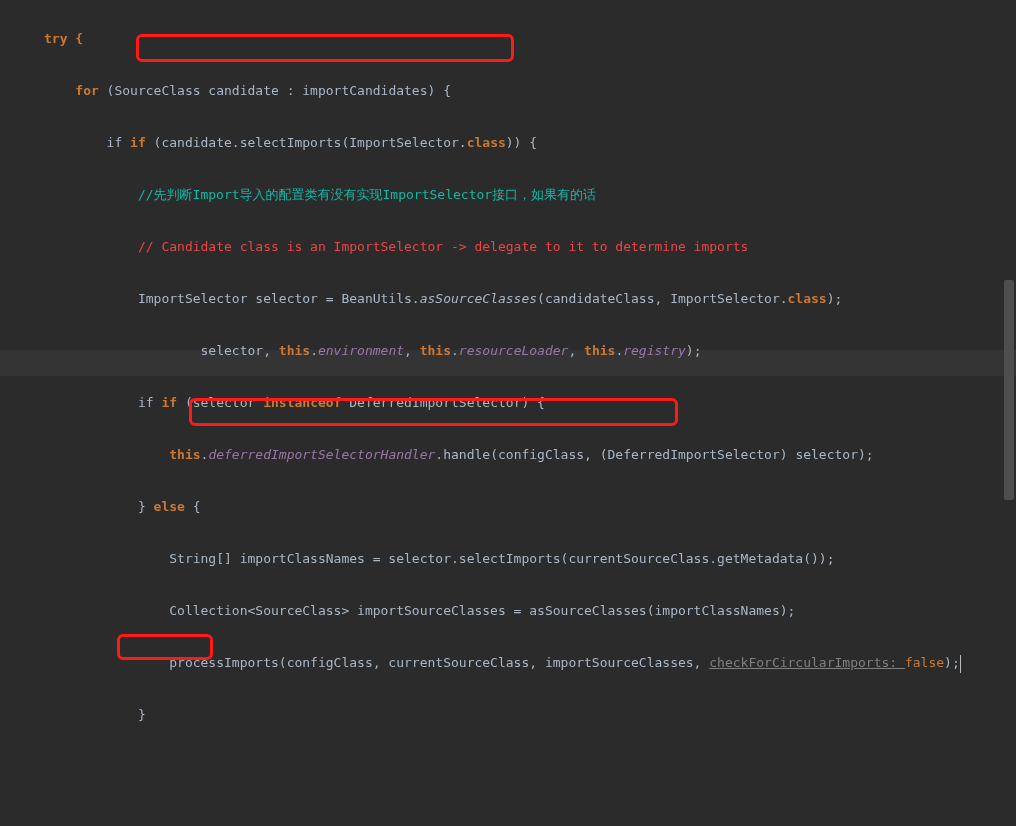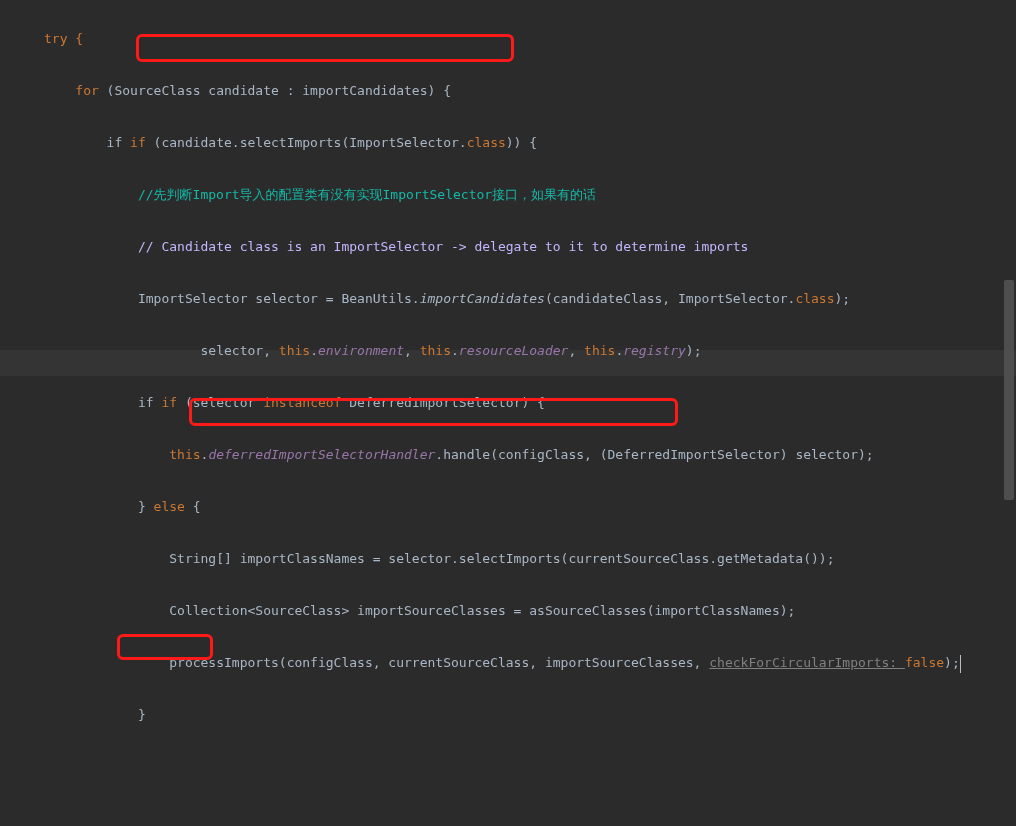--- a/index.html
+++ b/index.html
@@ -13,22 +13,22 @@
     width: 1016px;
     height: 826px;
     position: relative;
   }
   .code-area {
     padding: 0 0 0 44px;
     white-space: pre;
     position: relative;
   }
   .line { height: 26px; display: block; }
-  .k-keyword { color: #cc7832; }
-  .k-comment { color: #c4b5fd; }
+  .k-keyword { color: #cc7832; font-weight: bold; }
+  .k-comment { color: #ef4444; }
   .k-comment-cn { color: #14b8a6; }
   .k-field { color: #9876aa; font-style: italic; }
   .k-static-italic { color: #a9b7c6; font-style: italic; }
   .k-param { color: #808080; text-decoration: underline; }
   .k-false { color: #cc7832; }
   .box1 {
     position: absolute;
     border: 3px solid #ff1a1a;
     border-radius: 6px;
     pointer-events: none;
@@ -62,21 +62,21 @@
 <body>
 
 <div class="highlight-stripe" style="top: 350px;"></div>
 
 <div class="code-area">
 <span class="line"><span class="k-keyword">try {</span></span>
 <span class="line"><span>    </span><span class="k-keyword">for</span><span> (SourceClass candidate : importCandidates) {</span></span>
 <span class="line"><span>        if </span><span class="k-keyword">if </span><span>(candidate.selectImports(ImportSelector.</span><span class="k-keyword">class</span><span>))</span><span> {</span></span>
 <span class="line"><span class="k-comment-cn">            //先判断Import导入的配置类有没有实现ImportSelector接口，如果有的话</span></span>
 <span class="line"><span class="k-comment">            // Candidate class is an ImportSelector -&gt; delegate to it to determine imports</span></span>
-<span class="line"><span>            ImportSelector selector = BeanUtils.</span><span class="k-static-italic">importCandidates</span><span>(candidateClass, ImportSelector.</span><span class="k-keyword">class</span><span>);</span></span>
+<span class="line"><span>            ImportSelector selector = BeanUtils.</span><span class="k-static-italic">asSourceClasses</span><span>(candidateClass, ImportSelector.</span><span class="k-keyword">class</span><span>);</span></span>
 <span class="line"><span>                    selector, </span><span class="k-keyword">this</span><span>.</span><span class="k-field">environment</span><span>, </span><span class="k-keyword">this</span><span>.</span><span class="k-field">resourceLoader</span><span>, </span><span class="k-keyword">this</span><span>.</span><span class="k-field">registry</span><span>);</span></span>
 <span class="line"><span>            if </span><span class="k-keyword">if </span><span>(selector </span><span class="k-keyword">instanceof</span><span> DeferredImportSelector) {</span></span>
 <span class="line"><span>                </span><span class="k-keyword">this</span><span>.</span><span class="k-field">deferredImportSelectorHandler</span><span>.handle(configClass, (DeferredImportSelector) selector);</span></span>
 <span class="line"><span>            } </span><span class="k-keyword">else</span><span> {</span></span>
 <span class="line"><span>                String[] importClassNames = selector.selectImports(currentSourceClass.getMetadata());</span></span>
 <span class="line"><span>                Collection&lt;SourceClass&gt; importSourceClasses = asSourceClasses(importClassNames);</span></span>
 <span class="line"><span>                processImports(configClass, currentSourceClass, importSourceClasses, </span><span class="k-param">checkForCircularImports: </span><span class="k-false">false</span><span>);</span><span class="cursor-bar"></span></span>
 <span class="line"><span>            }</span></span>
 
 

